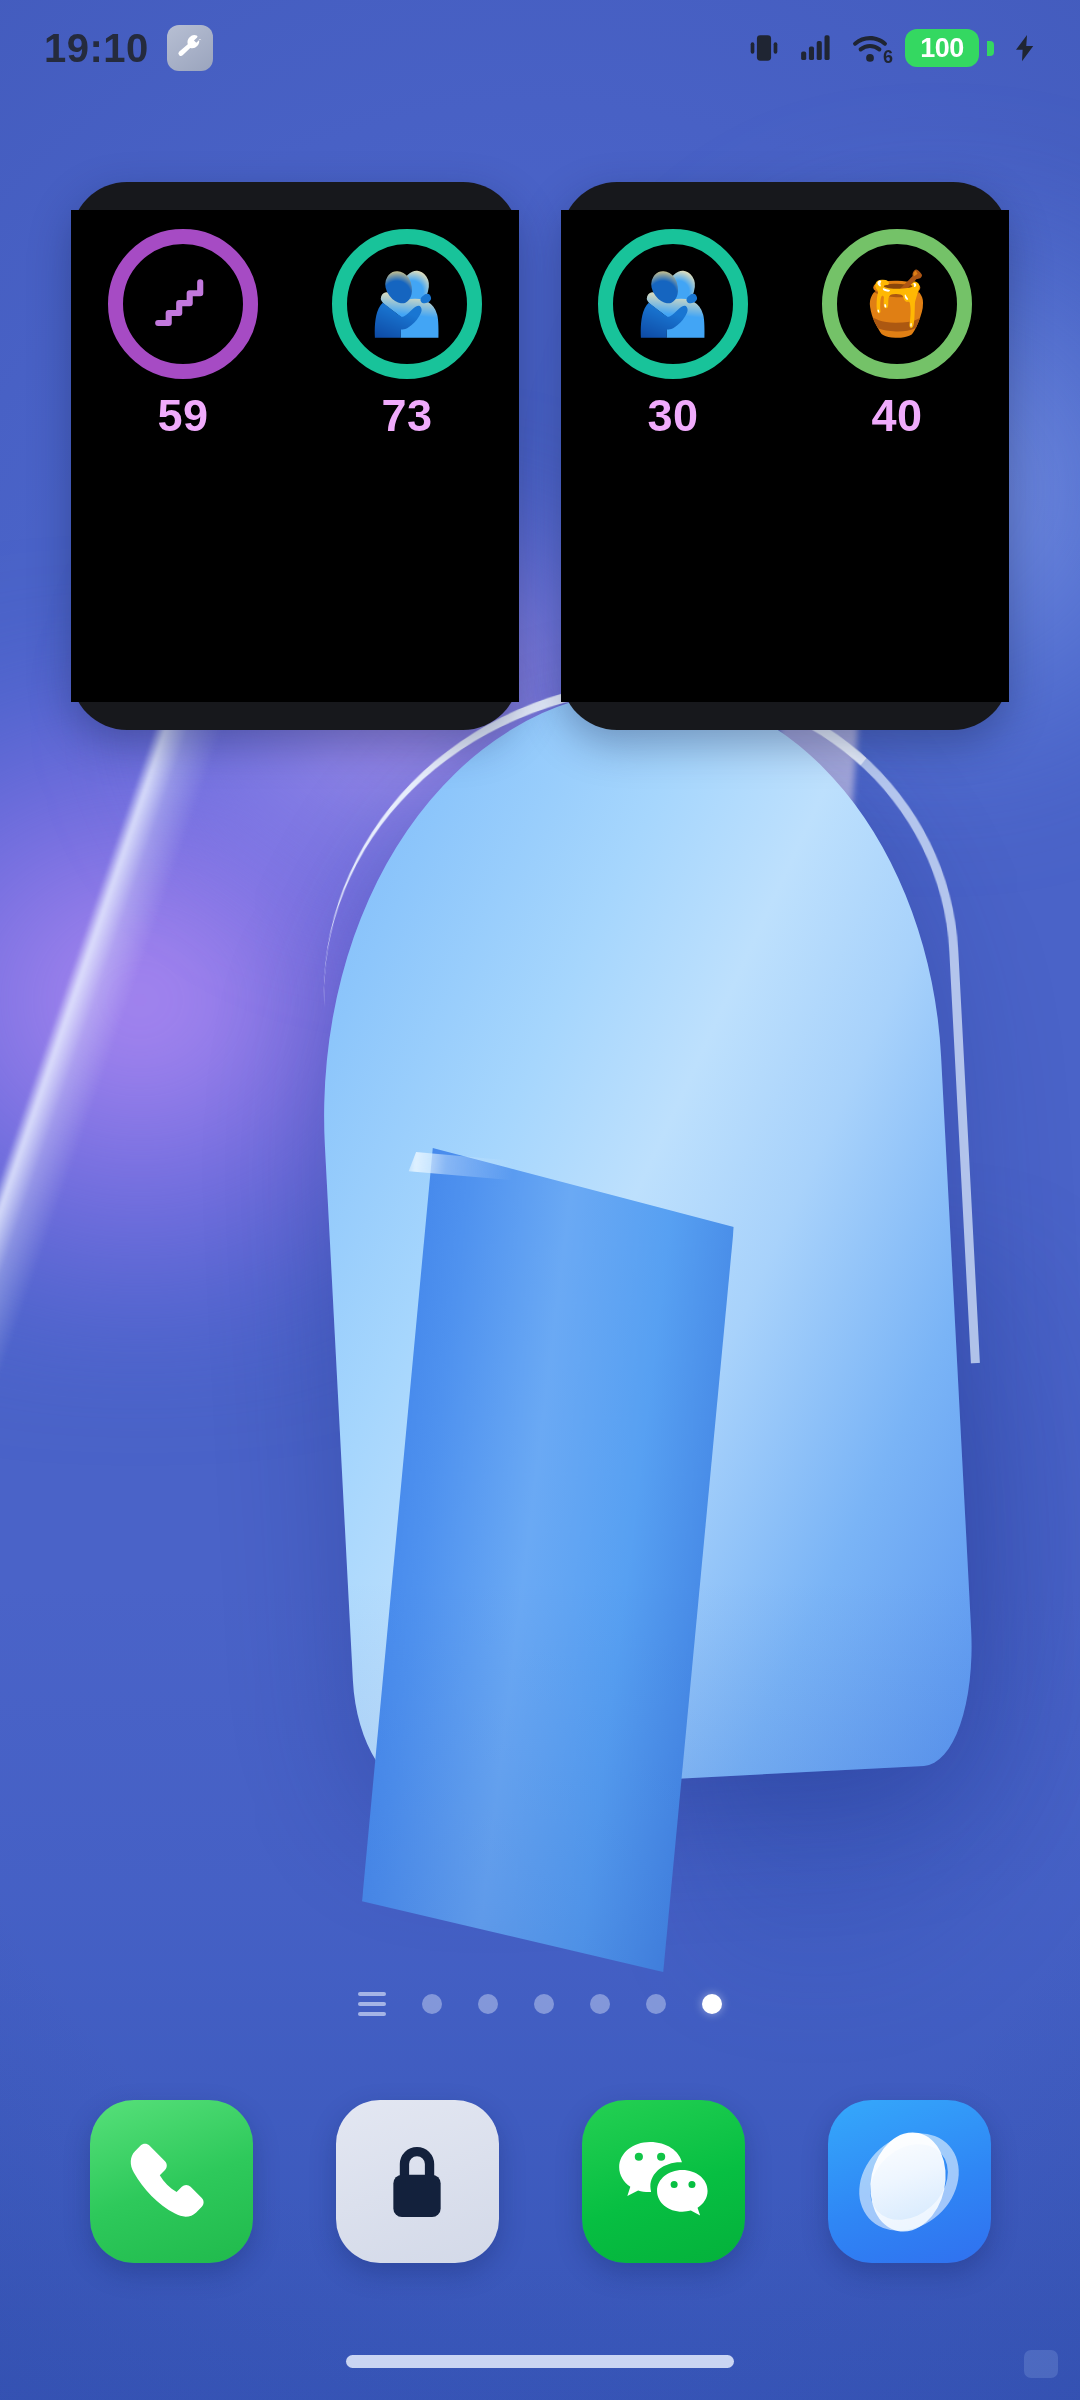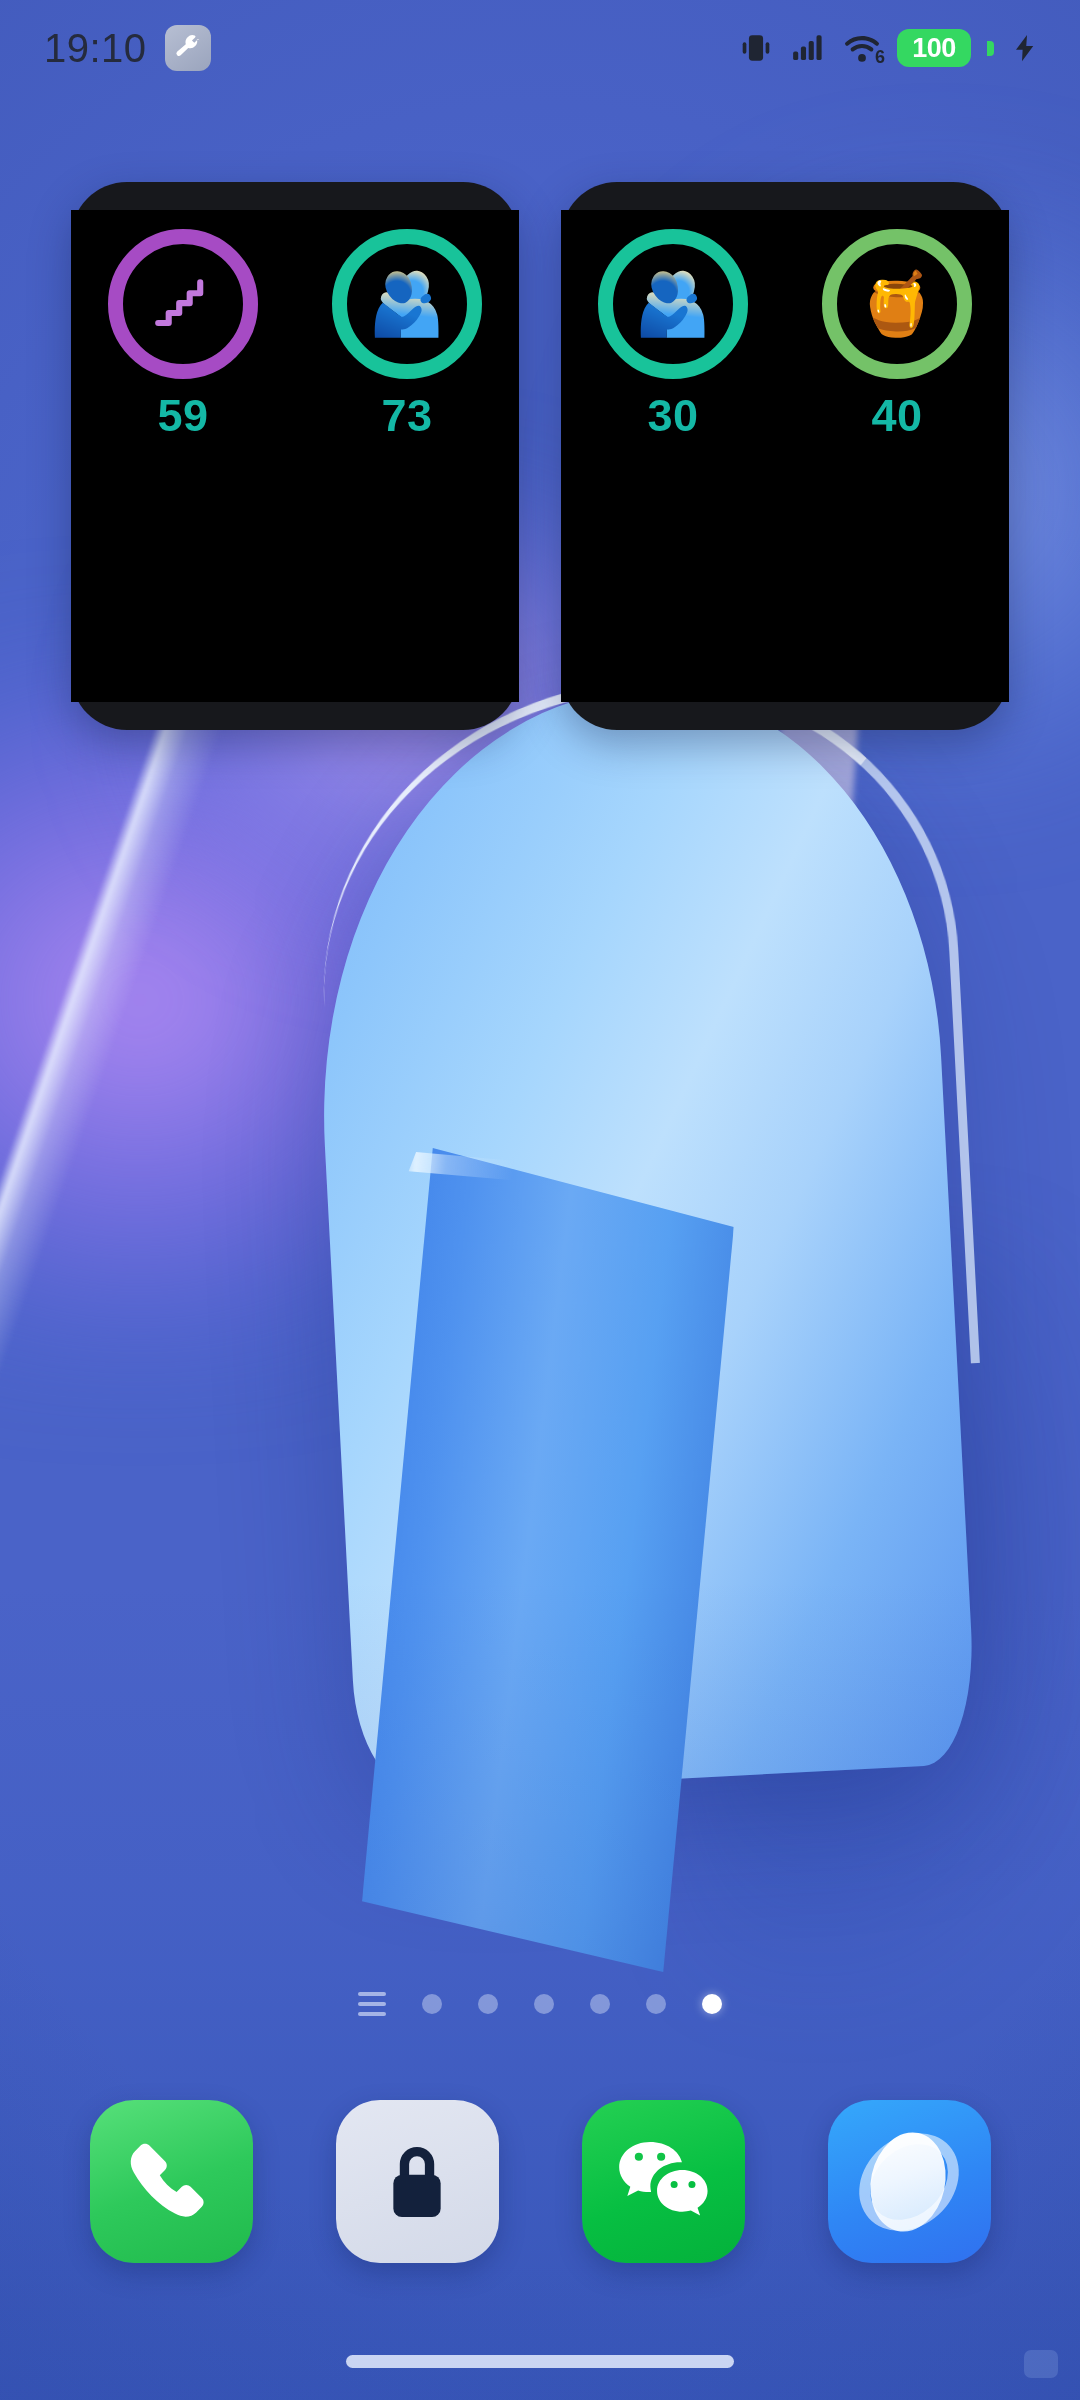--- a/index.html
+++ b/index.html
@@ -100,32 +100,32 @@
   }
 
   
   .statusbar{
     position:absolute; top:0; left:0; width:100%; height:96px;
     display:flex; align-items:center; justify-content:space-between;
     padding:0 40px 0 44px; z-index:40;
   }
   .sb-left{ display:flex; align-items:center; gap:18px; }
   .sb-time{
-    font-size:40px; font-weight:400; color:#252b3d; letter-spacing:.5px;
+    font-size:40px; font-weight:700; color:#252b3d; letter-spacing:.5px;
     line-height:1;
   }
   .sb-wrench{
     width:46px; height:46px; border-radius:12px;
     background:linear-gradient(145deg,#b7bfd3,#9aa4bd);
     display:flex; align-items:center; justify-content:center;
   }
   .sb-right{ display:flex; align-items:center; gap:16px; }
   .ic{ display:block; }
   .batt{
-    display:flex; align-items:center; gap:16px;
+    display:flex; align-items:center; gap:8px;
   }
   .batt-body{
     height:38px; min-width:74px; border-radius:12px;
     background:#34d861; display:flex; align-items:center; justify-content:center;
     padding:0 9px;
   }
   .batt-num{
     font-size:27px; font-weight:700; color:#ffffff; line-height:1;
     letter-spacing:-.5px;
   }
@@ -159,21 +159,21 @@
   }
   .ring{
     width:150px; height:150px; border-radius:50%;
     display:flex; align-items:center; justify-content:center;
     box-sizing:border-box;
   }
   .ring-in{
     width:100%; height:100%; display:flex; align-items:center; justify-content:center;
   }
   .cell-val{
-    font-size:45px; font-weight:700; color:#14b8a6; line-height:1;
+    font-size:45px; font-weight:700; color:#f0abfc; line-height:1;
     letter-spacing:.5px;
   }
   .emoji{ font-size:62px; line-height:1; }
 
   
   .pagedots{
     position:absolute; left:0; width:100%; top:1992px;
     display:flex; align-items:center; justify-content:center; gap:36px; z-index:30;
   }
   .pd-menu{ display:flex; flex-direction:column; gap:6px; }

